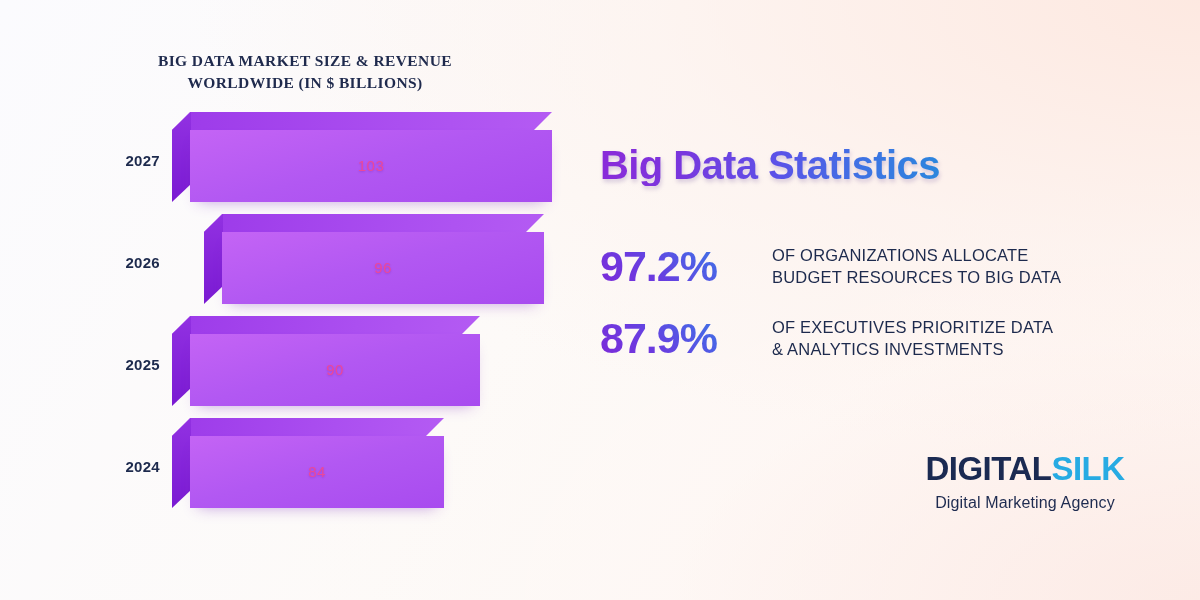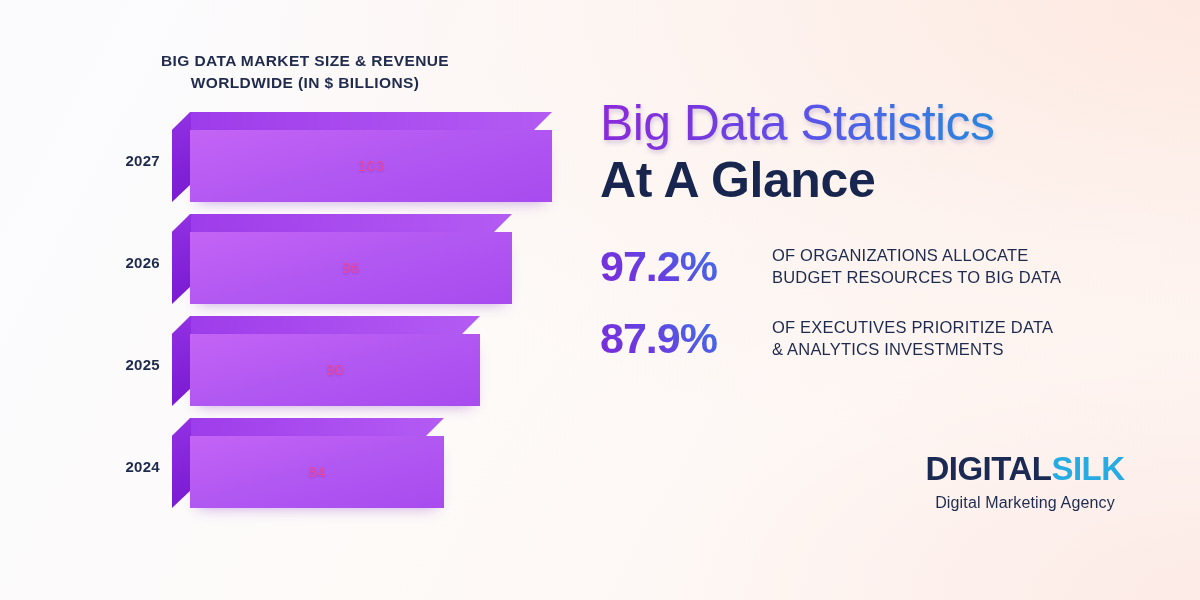--- a/index.html
+++ b/index.html
@@ -16,21 +16,21 @@
 
   .canvas { position:relative; width:1200px; height:600px; }
 
   
   .chart-panel { position:absolute; left:0; top:0; width:585px; height:600px; }
 
   .chart-title {
     position:absolute; left:95px; top:50px; width:420px;
     text-align:center;
     font-size:15.5px; font-weight:bold; letter-spacing:0.4px;
-    line-height:1.42; color:#1f2a4d; text-transform:uppercase;
+    line-height:1.42; color:#1f2a4d; text-transform:uppercase;font-family:Liberation Serif, serif;
   }
 
   .bars { position:absolute; left:0; top:112px; width:585px; }
 
   .bar-row { position:relative; height:102px; }
 
   .bar-year {
     position:absolute; left:60px; width:100px; text-align:right;
     font-size:15px; font-weight:bold; color:#1d2a4d;
     letter-spacing:0.3px;
@@ -60,27 +60,28 @@
     color:#ec4899; font-size:15px; font-weight:500;
     letter-spacing:0.5px;
     text-shadow:0 1px 2px rgba(90,20,150,0.25);
   }
 
   
   .content { position:absolute; left:598px; top:0; width:602px; height:600px; }
 
   .headline { position:absolute; left:2px; top:98px; width:560px; }
   .headline-l1 {
-    font-size:50px; font-weight:normal; line-height:1.03;
+    font-size:40px; font-weight:bold; line-height:1.03;
     letter-spacing:-0.6px;
     background:linear-gradient(96deg,#8b2bd9 0%,#7b35dd 22%,#5b52e8 52%,#3d74e3 78%,#2b86dd 100%);
     -webkit-background-clip:text; background-clip:text;
     -webkit-text-fill-color:transparent; color:transparent;
     filter:drop-shadow(1px 3px 2px rgba(120,90,160,0.28));
     display:inline-block;
+    margin-top:47px;
   }
   .headline-l2 {
     font-size:50px; font-weight:bold; line-height:1.12;
     letter-spacing:-0.4px; color:#182murky;
     color:#18264f;
     display:block; margin-top:2px;
   }
 
   .stats { position:absolute; left:2px; top:245px; width:560px; }
   .stat-row { display:flex; align-items:center; margin-bottom:28px; }
@@ -125,21 +126,21 @@
         <div class="bar3d" style="width:380px;height:90px;">
           <div class="bar-top-shape" style="width:380px;"></div>
           <div class="bar-side-shape"></div>
           <div class="bar-front" style="width:362px;"></div>
           <div class="bar-value" style="width:362px;">103</div>
         </div>
       </div>
 
       <div class="bar-row">
         <div class="bar-year" style="top:40px;">2026</div>
-        <div class="bar3d" style="width:340px;height:90px;">
+        <div class="bar3d" style="width:340px;height:90px;margin-left:32px;">
           <div class="bar-top-shape" style="width:340px;"></div>
           <div class="bar-side-shape"></div>
           <div class="bar-front" style="width:322px;"></div>
           <div class="bar-value" style="width:322px;">96</div>
         </div>
       </div>
 
       <div class="bar-row">
         <div class="bar-year" style="top:40px;">2025</div>
         <div class="bar3d" style="width:308px;height:90px;padding-left:44px;">
@@ -160,21 +161,20 @@
         </div>
       </div>
 
     </div>
   </div>
 
   <div class="content">
 
     <div class="headline">
       <span class="headline-l1">Big Data Statistics</span>
-      <span class="headline-l2">At A Glance</span>
     </div>
 
     <div class="stats">
 
       <div class="stat-row">
         <div class="stat-pct">97.2%</div>
         <div class="stat-text">
           <span>OF ORGANIZATIONS ALLOCATE</span><br>
           <span>BUDGET RESOURCES TO BIG DATA</span>
         </div>

